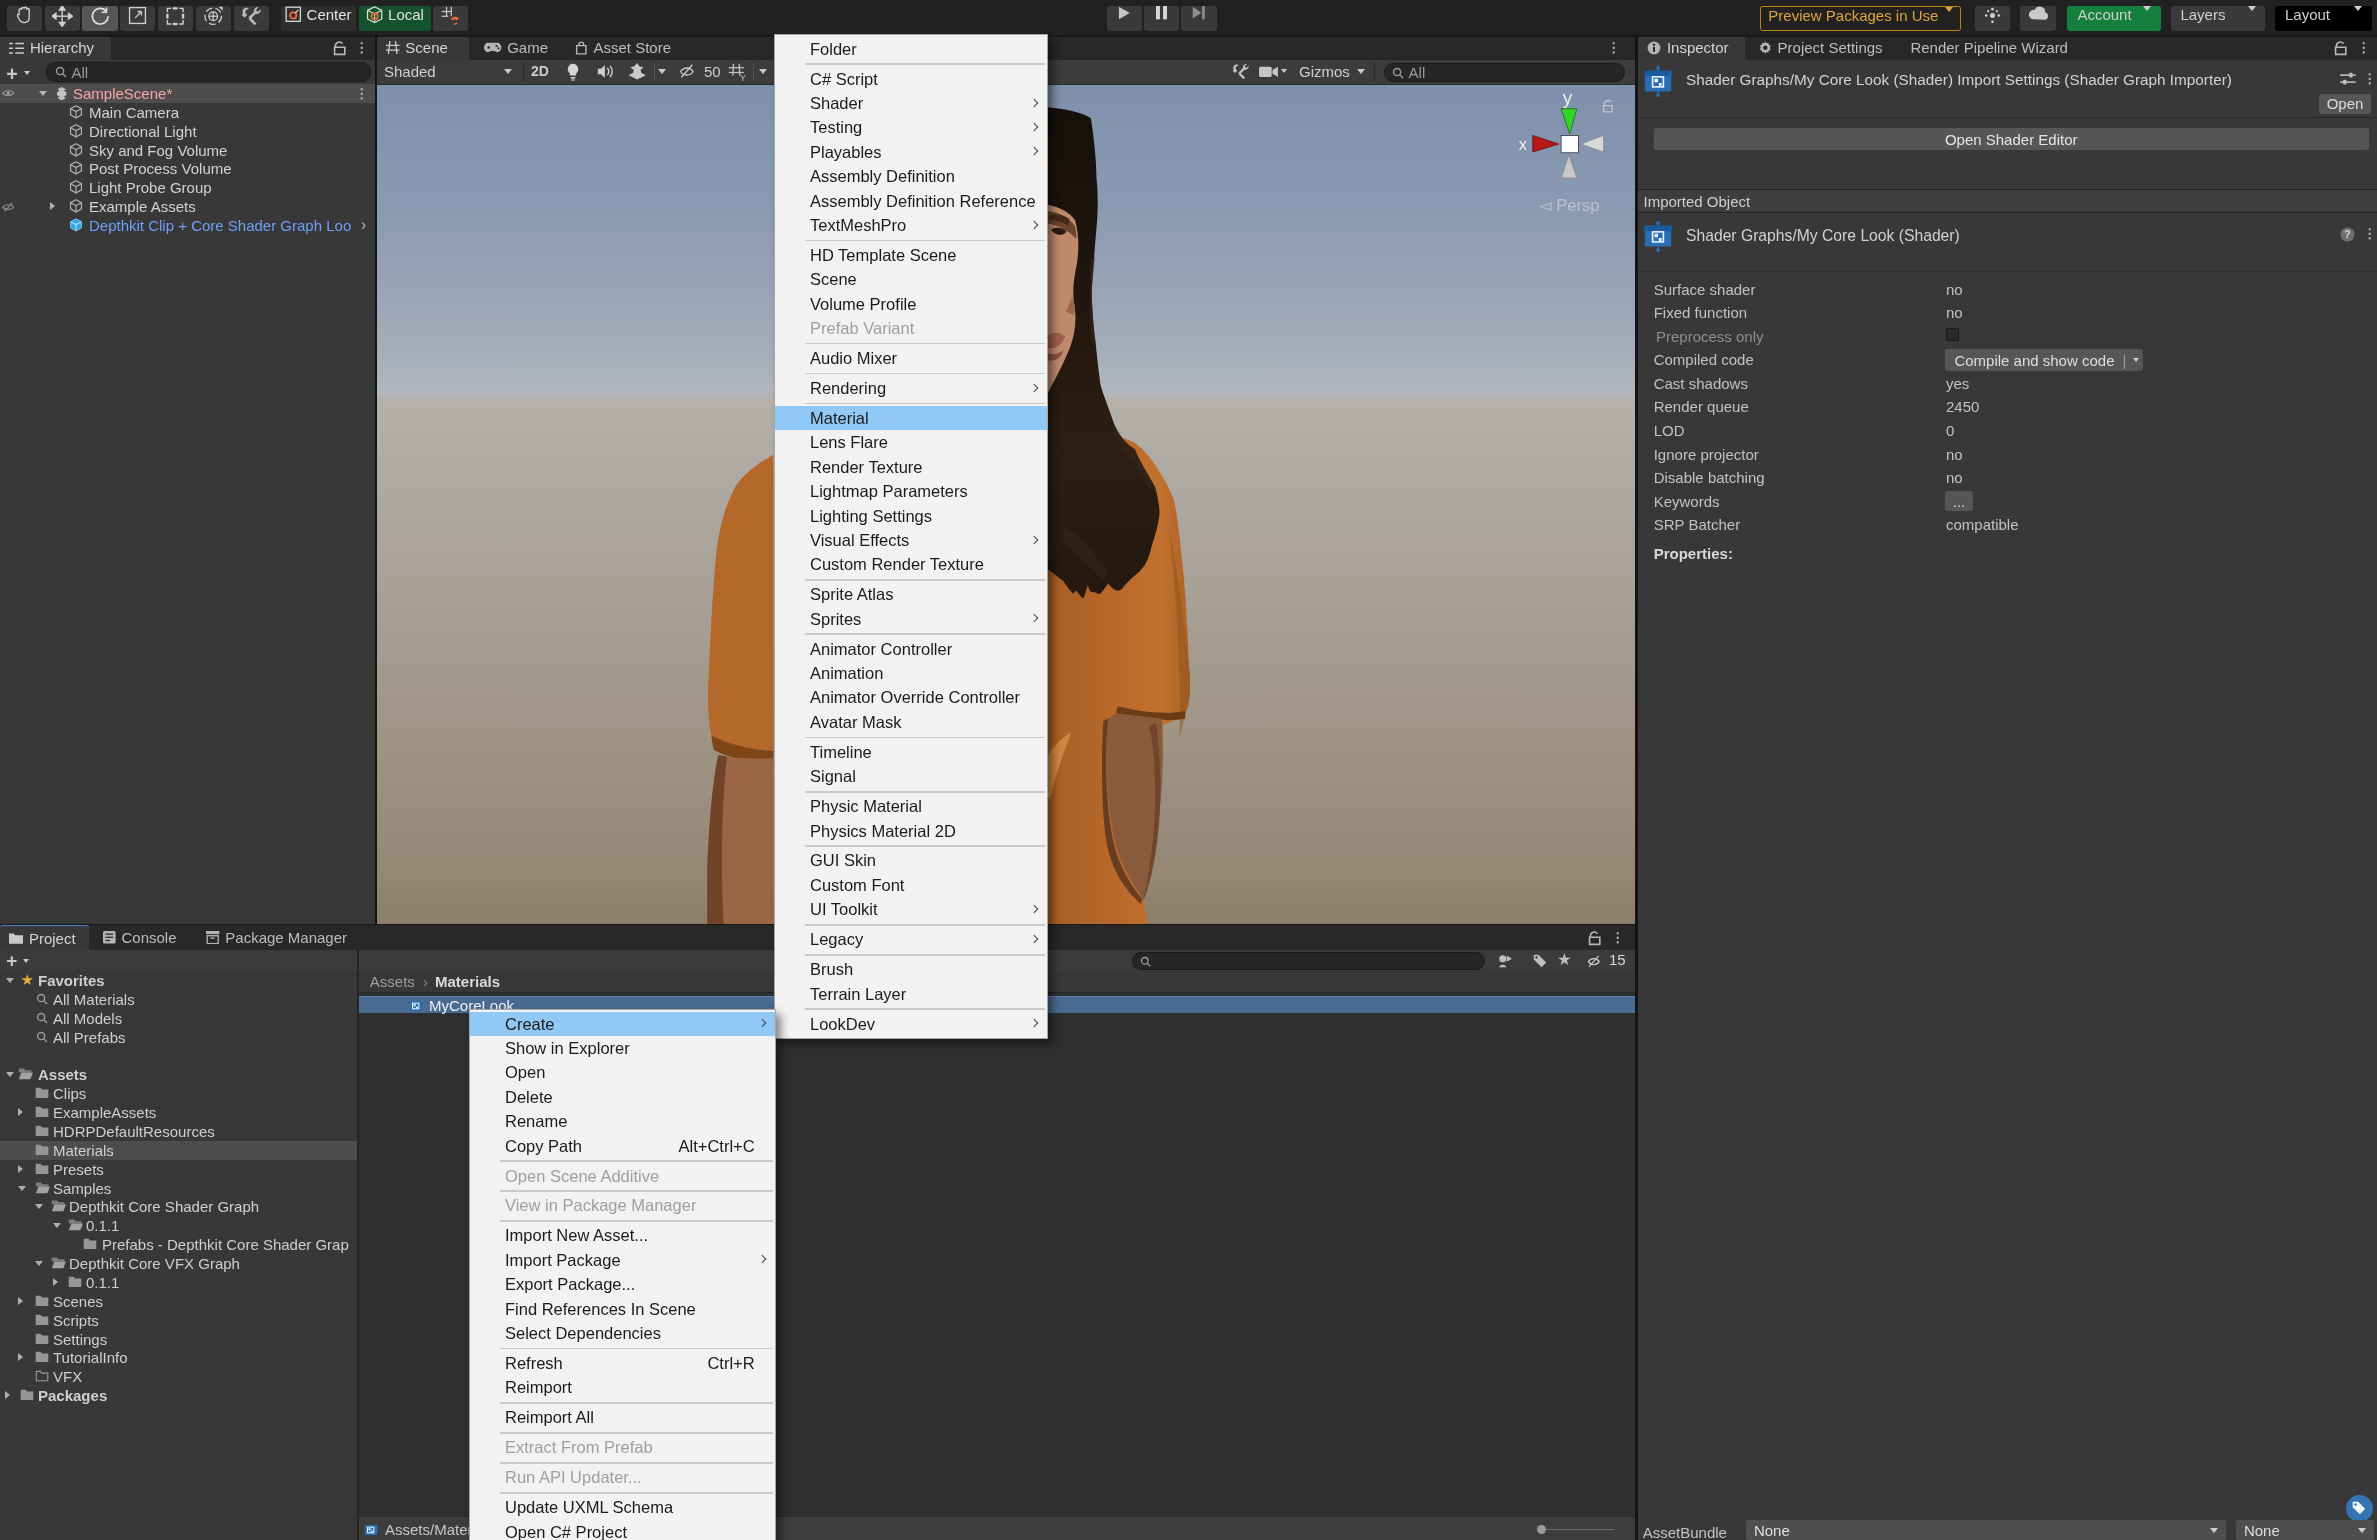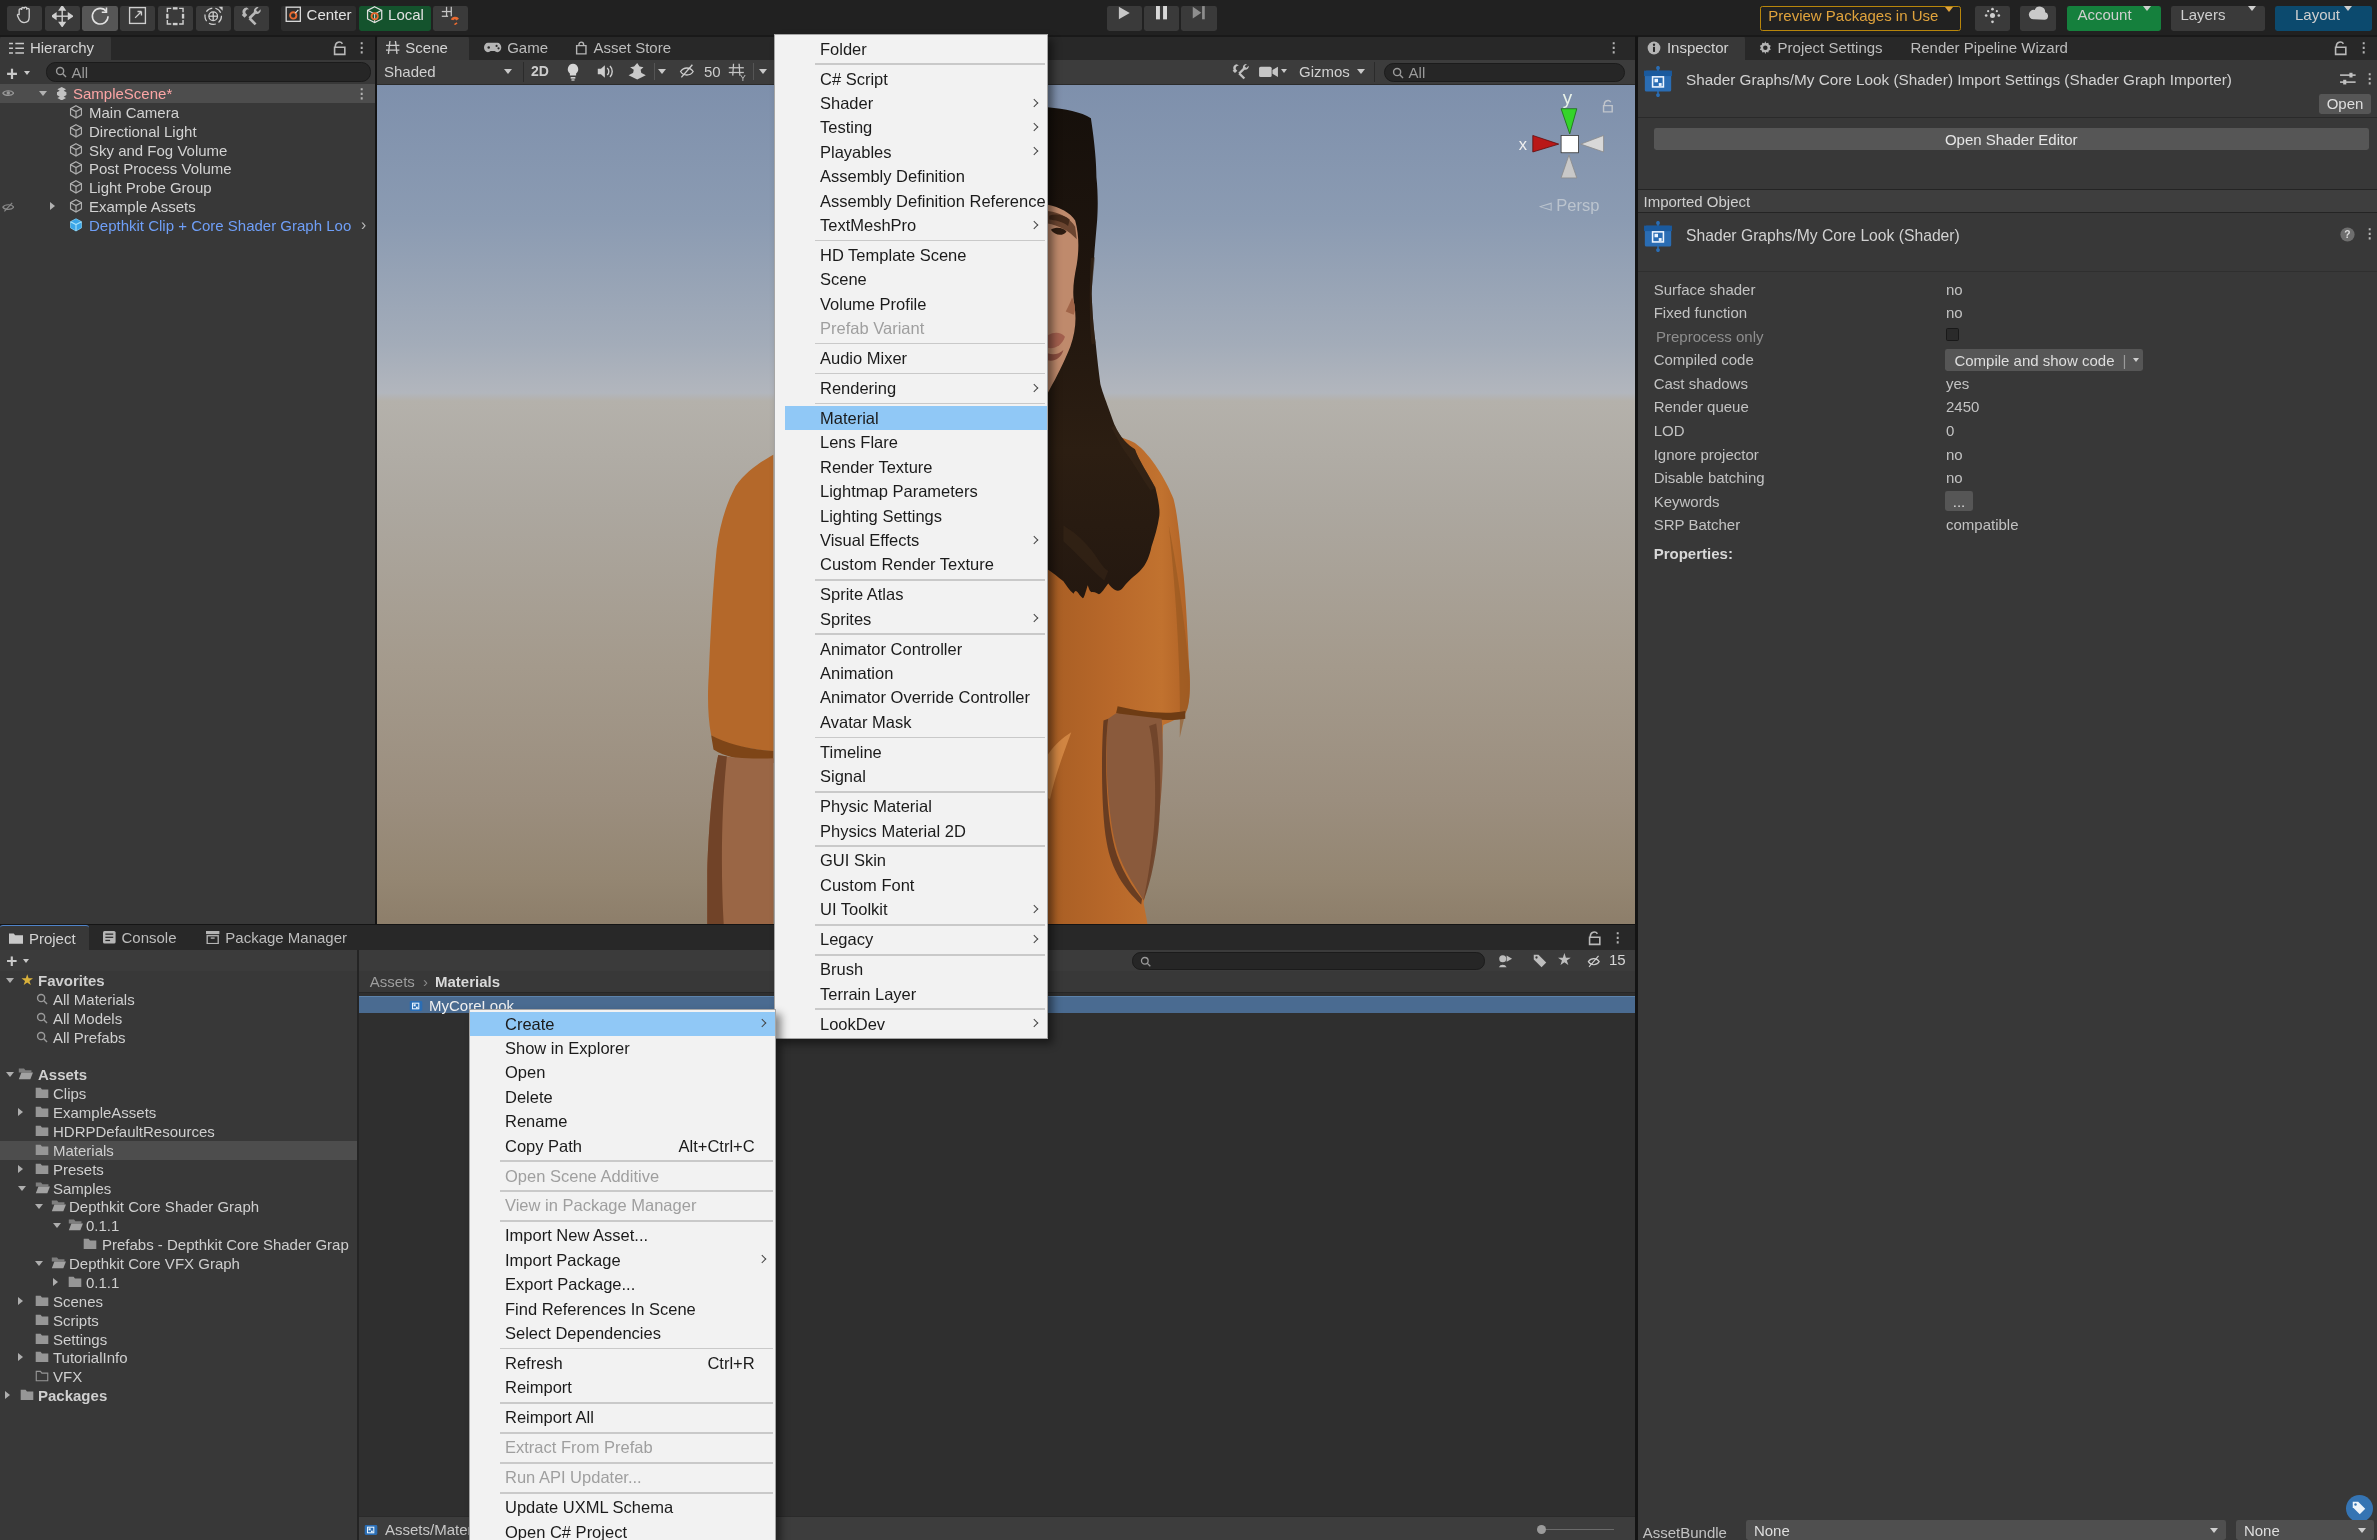--- a/index.html
+++ b/index.html
@@ -158,21 +158,21 @@
         </g>
       </svg>
     </div>
   <div class="tbtn" style="left:2020px;width:36px">
       <svg width="20.4" height="14" viewBox="0 0 26 18">
         <path d="M7 17 a6 6 0 1 1 1.5-11.8 A7 7 0 0 1 22 8 a5 5 0 0 1-1 9.8 Z" fill="#c9c9c9"></path>
       </svg>
     </div>
   <div class="tbtn" style="left:2067px;width:94px;background:#15803d;color:#cfcfcf;gap:11px">Account <span class="arrow" style="border-left:4.7px solid transparent;border-right:4.7px solid transparent;border-top:5.5px solid #cfcfcf"></span></div>
   <div class="tbtn" style="left:2171px;width:94px;background:#3a3a3a;color:#cfcfcf;justify-content:space-between;padding:0 9.4px">Layers <span class="arrow" style="border-left:4.7px solid transparent;border-right:4.7px solid transparent;border-top:5.5px solid #cfcfcf"></span></div>
-  <div class="tbtn" style="left:2275px;width:97px;background:#0c4a6e;color:#cfcfcf;justify-content:space-between;padding:0 20px">Layout <span class="arrow" style="border-left:4.7px solid transparent;border-right:4.7px solid transparent;border-top:5.5px solid #cfcfcf"></span></div>
+  <div class="tbtn" style="left:2275px;width:97px;background:#000000;color:#cfcfcf;justify-content:space-between;padding:0 10px">Layout <span class="arrow" style="border-left:4.7px solid transparent;border-right:4.7px solid transparent;border-top:5.5px solid #cfcfcf"></span></div>
 </div>
 <div id="hier" class="ab">
 
   <div class="tabstrip" style="left:0;top:0;width:375px;height:23.6px">
     <div class="ptab act" style="left:0;width:111px"><svg width="15" height="12.6" viewBox="0 0 19 16">
           <g stroke="#c9c9c9" stroke-width="2">
             <line x1="0" y1="2" x2="5" y2="2"></line>
             <line x1="8" y1="2" x2="19" y2="2"></line>
             <line x1="0" y1="8" x2="5" y2="8"></line>
             <line x1="8" y1="8" x2="19" y2="8"></line>
@@ -737,21 +737,21 @@
     <svg class="ab" style="left:6.3px;top:6.3px" width="14" height="14" viewBox="0 0 18 18">
         <path d="M1 8 V1 h7 l9 9 -7 7Z" fill="#eef4fa"></path>
         <circle cx="4.5" cy="4.5" r="1.6" fill="#3574b3"></circle>
       </svg>
   </div>
 
   <div class="ab" style="left:4.7px;top:1488px;color:#c2c2c2">AssetBundle</div>
   <div class="ibtn" style="left:108px;top:1484px;width:480px;height:20.4px;background:#4f4f4f;justify-content:space-between;padding:0 7.9px">None<span class="arrow" style="border-left:4.7px solid transparent;border-right:4.7px solid transparent;border-top:5.5px solid #cfcfcf"></span></div>
   <div class="ibtn" style="left:598px;top:1484px;width:138px;height:20.4px;background:#4f4f4f;justify-content:space-between;padding:0 7.9px">None<span class="arrow" style="border-left:4.7px solid transparent;border-right:4.7px solid transparent;border-top:5.5px solid #cfcfcf"></span></div>
 </div>
-<div id="menu1" class="menu" style="left:774px;top:34px;width:274px;padding-left:10px;">
+<div id="menu1" class="menu" style="left:774px;top:34px;width:274px;">
   <div class="mi">Folder</div>
   <div class="msep"></div>
   <div class="mi">C# Script</div>
   <div class="mi">Shader<span class="arr"></span></div>
   <div class="mi">Testing<span class="arr"></span></div>
   <div class="mi">Playables<span class="arr"></span></div>
   <div class="mi">Assembly Definition</div>
   <div class="mi">Assembly Definition Reference</div>
   <div class="mi">TextMeshPro<span class="arr"></span></div>
   <div class="msep"></div>

